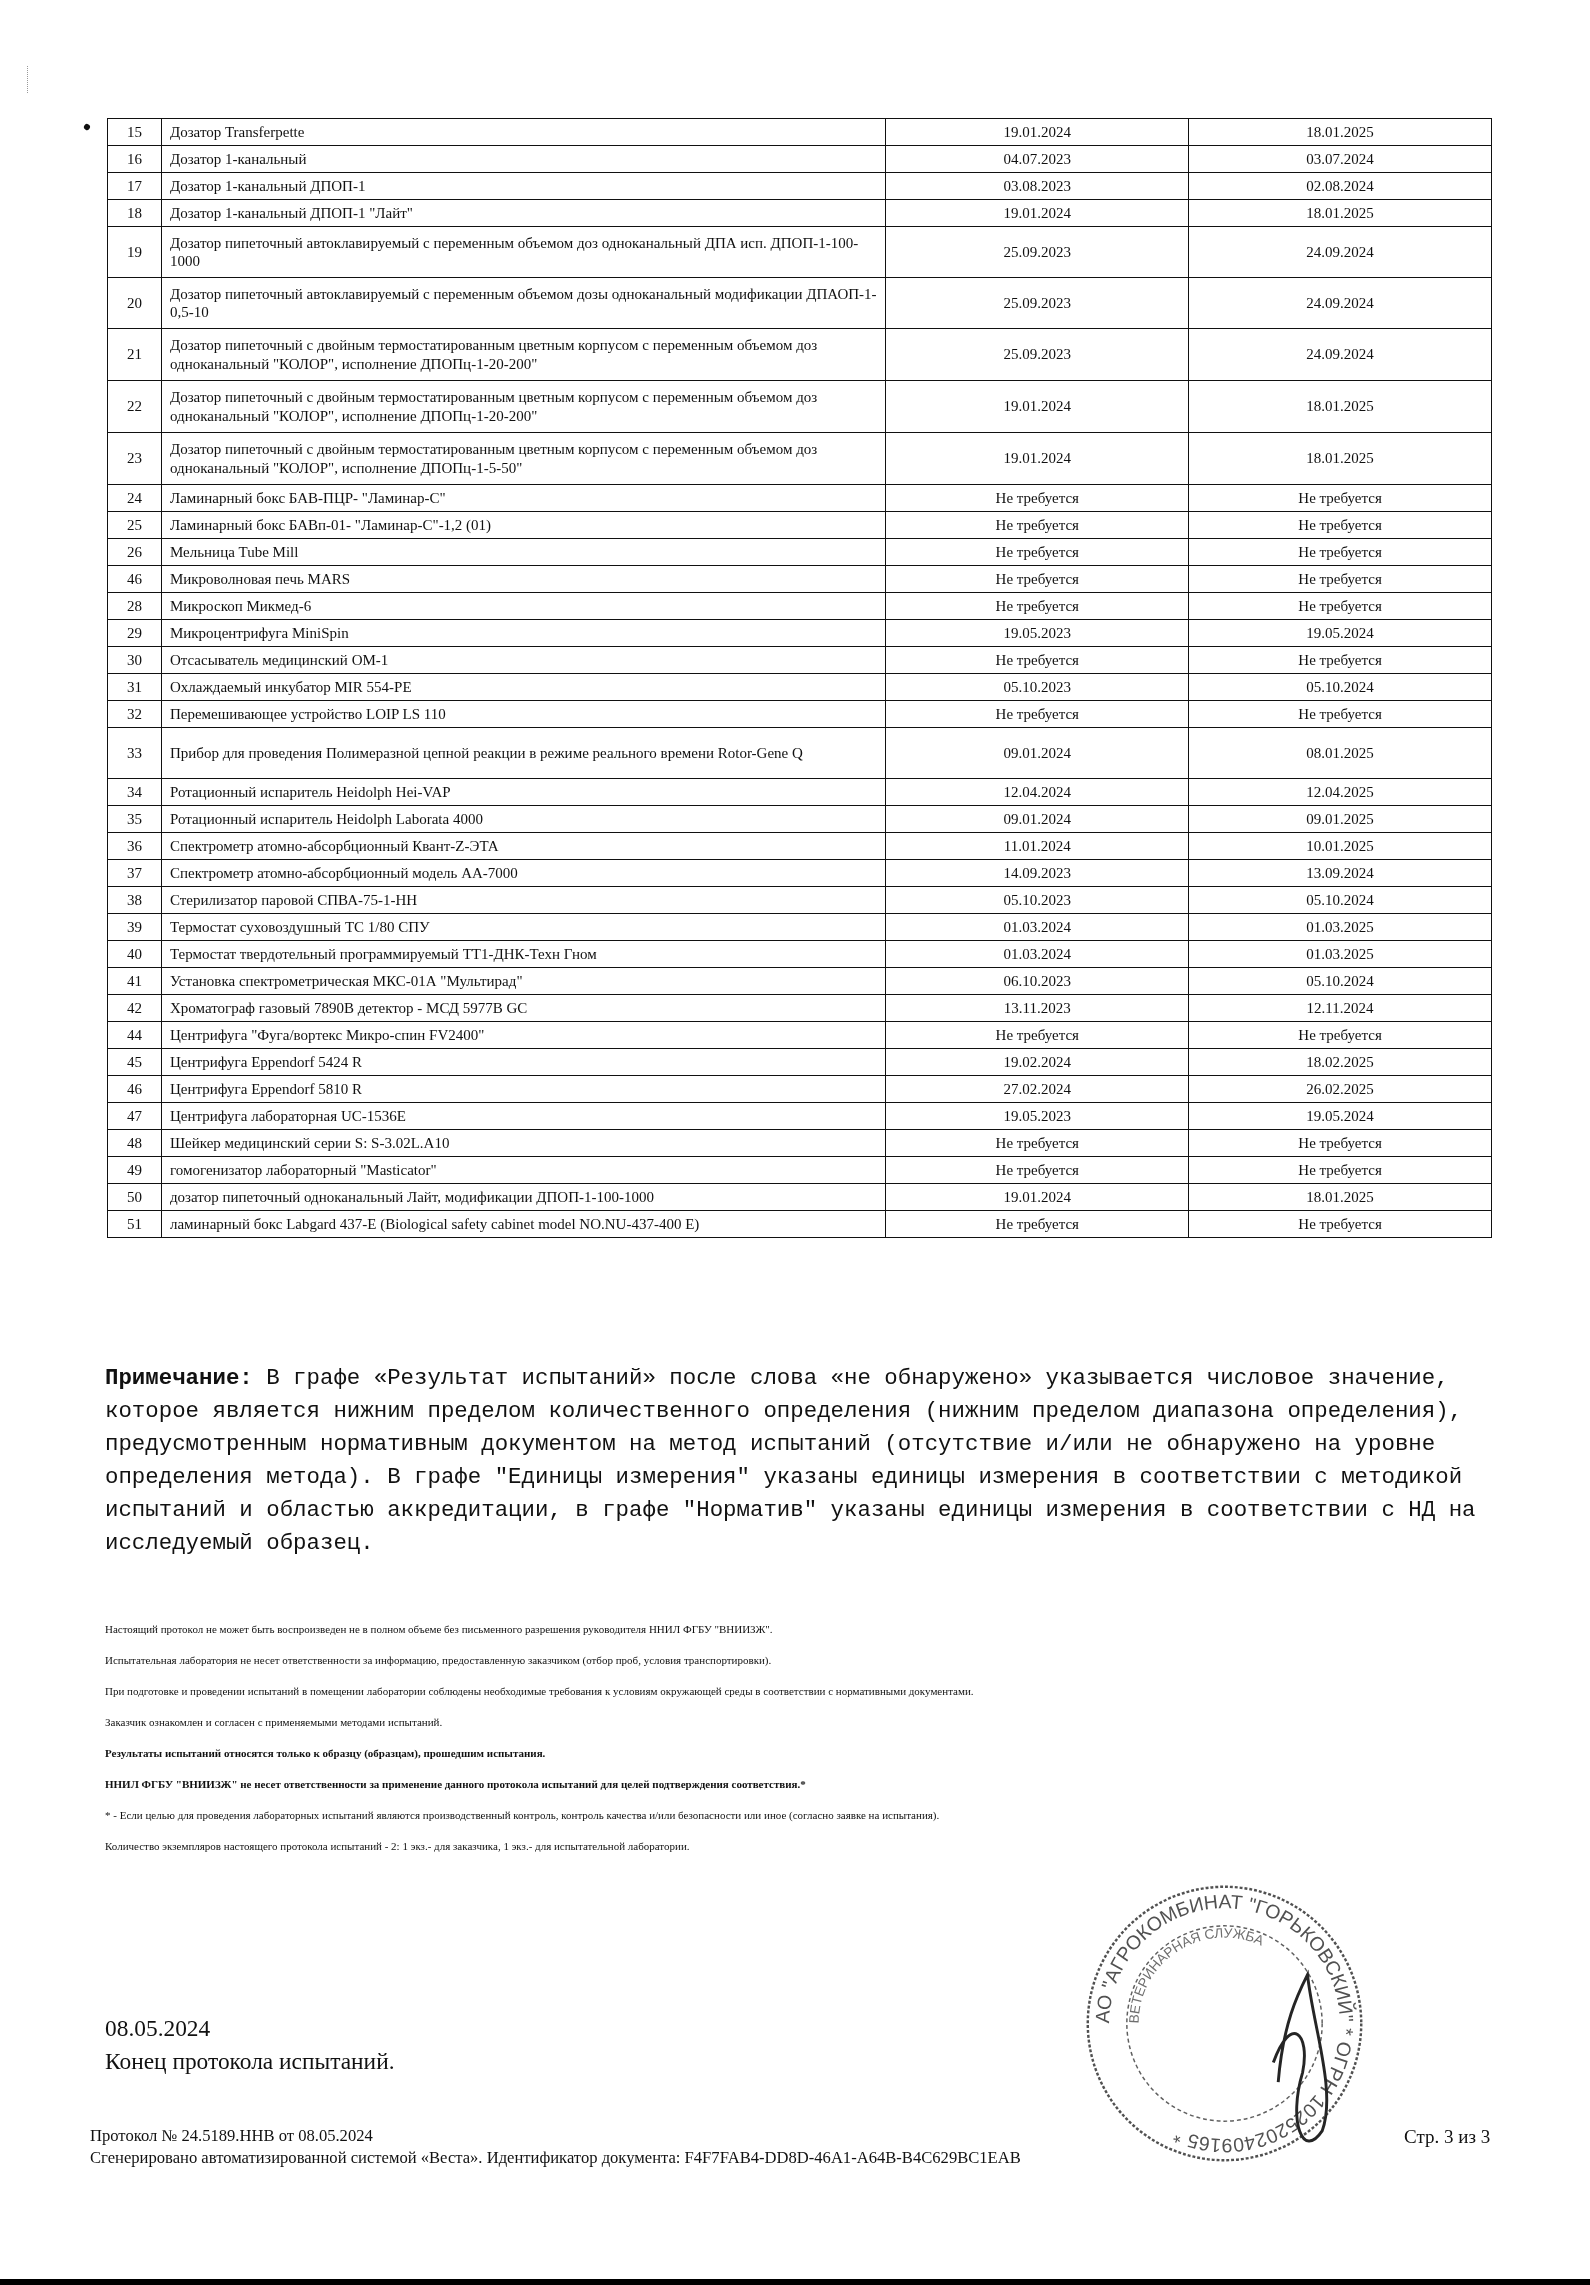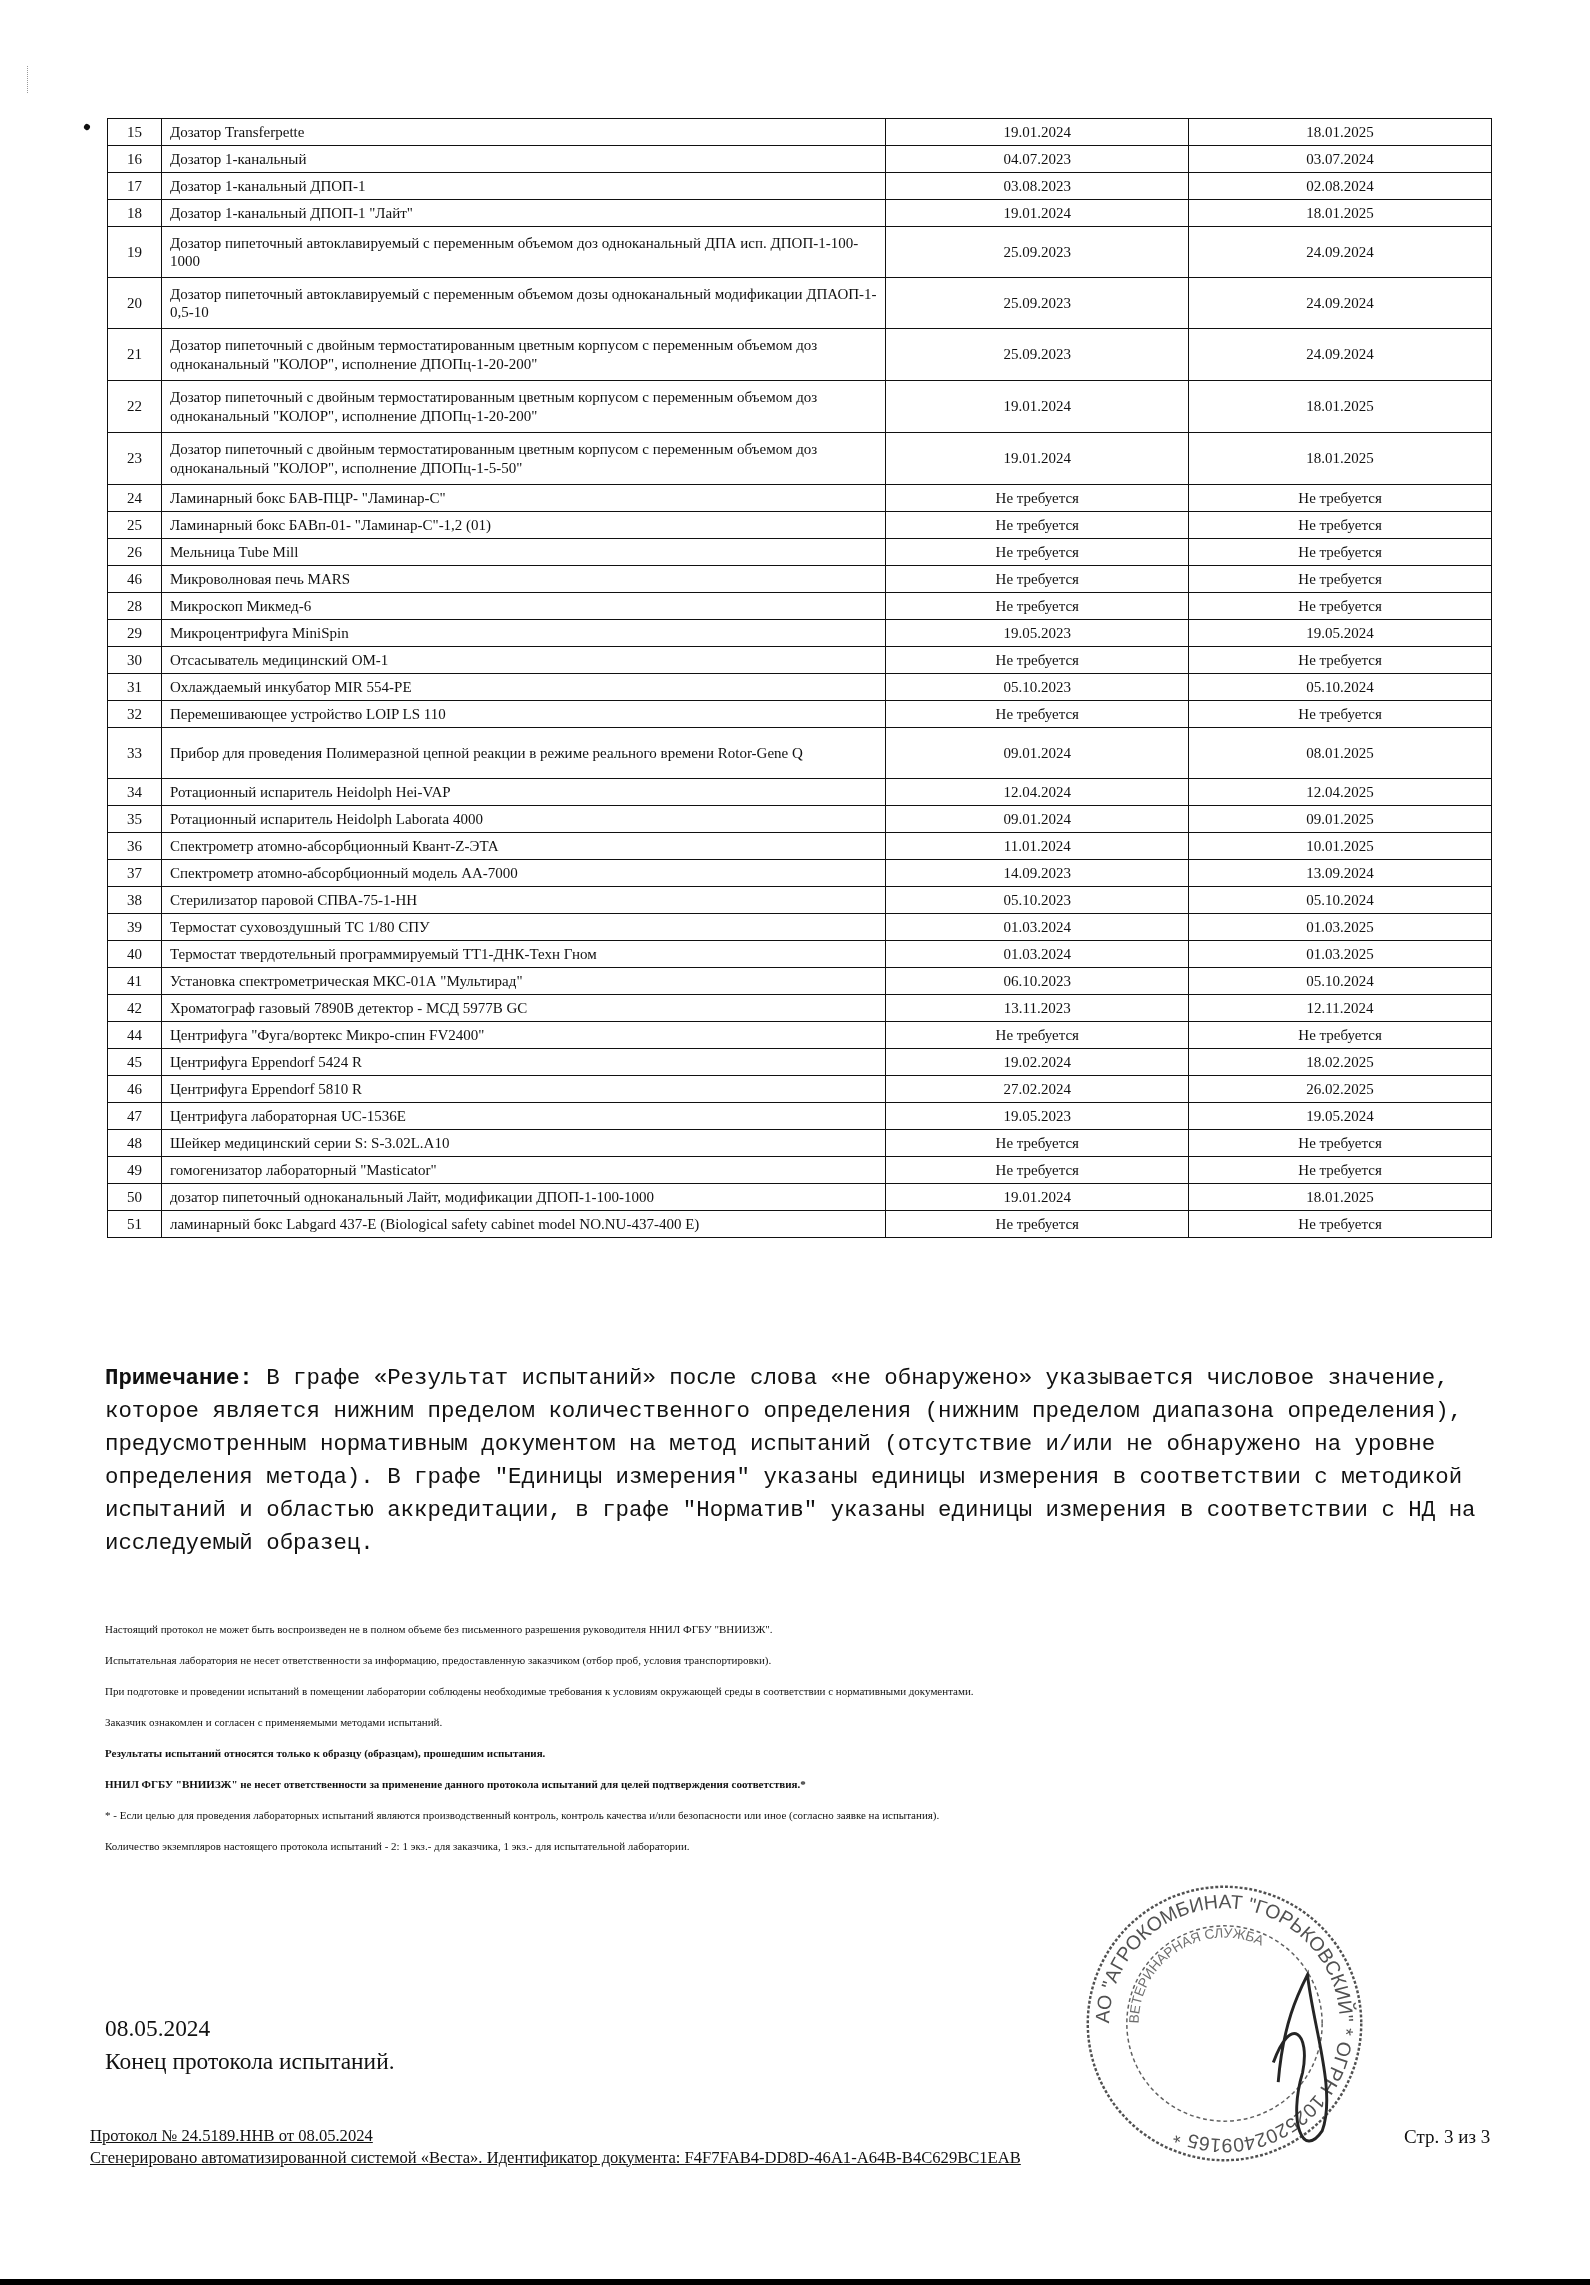--- a/index.html
+++ b/index.html
@@ -22,21 +22,21 @@
     .note { position: absolute; left: 105px; top: 1362px; width: 1404px;
       font-size: 22.4px; line-height: 33px; font-family: Liberation Mono, monospace; }
     .note b { font-weight: bold; }
     .small-notes { position: absolute; left: 105px; top: 1614px; width: 1404px;
       font-size: 11px; line-height: 31px; }
     .small-notes div { white-space: nowrap; }
     .small-notes .bold { font-weight: bold; }
     .small-notes .wrap { white-space: normal; }
     .resp { position: absolute; left: 824px; top: 1990px; font-size: 23.4px; white-space: nowrap; }
     .date-end { position: absolute; left: 105px; top: 2012px; font-size: 23.4px; line-height: 33px; }
-    .footer { position: absolute; left: 90px; top: 2125px; font-size: 16.6px; line-height: 21.5px; white-space: nowrap; text-decoration: underline; }
+    .footer { position: absolute; left: 90px; top: 2125px; font-size: 16.6px; line-height: 21.5px; white-space: nowrap; }
     .page-num { position: absolute; left: 1404px; top: 2126px; font-size: 19px; }
     .stamp { position: absolute; left: 1078px; top: 1877px; width: 293px; height: 293px; opacity: 0.85; }
     .bottom-band { position: absolute; left: 0; top: 2279px; width: 1591px; height: 5.9px; background: #000; }
   </style>
 </head>
 <body>
 
 <div class="page">
 
   <div class="margin-specks"></div>

